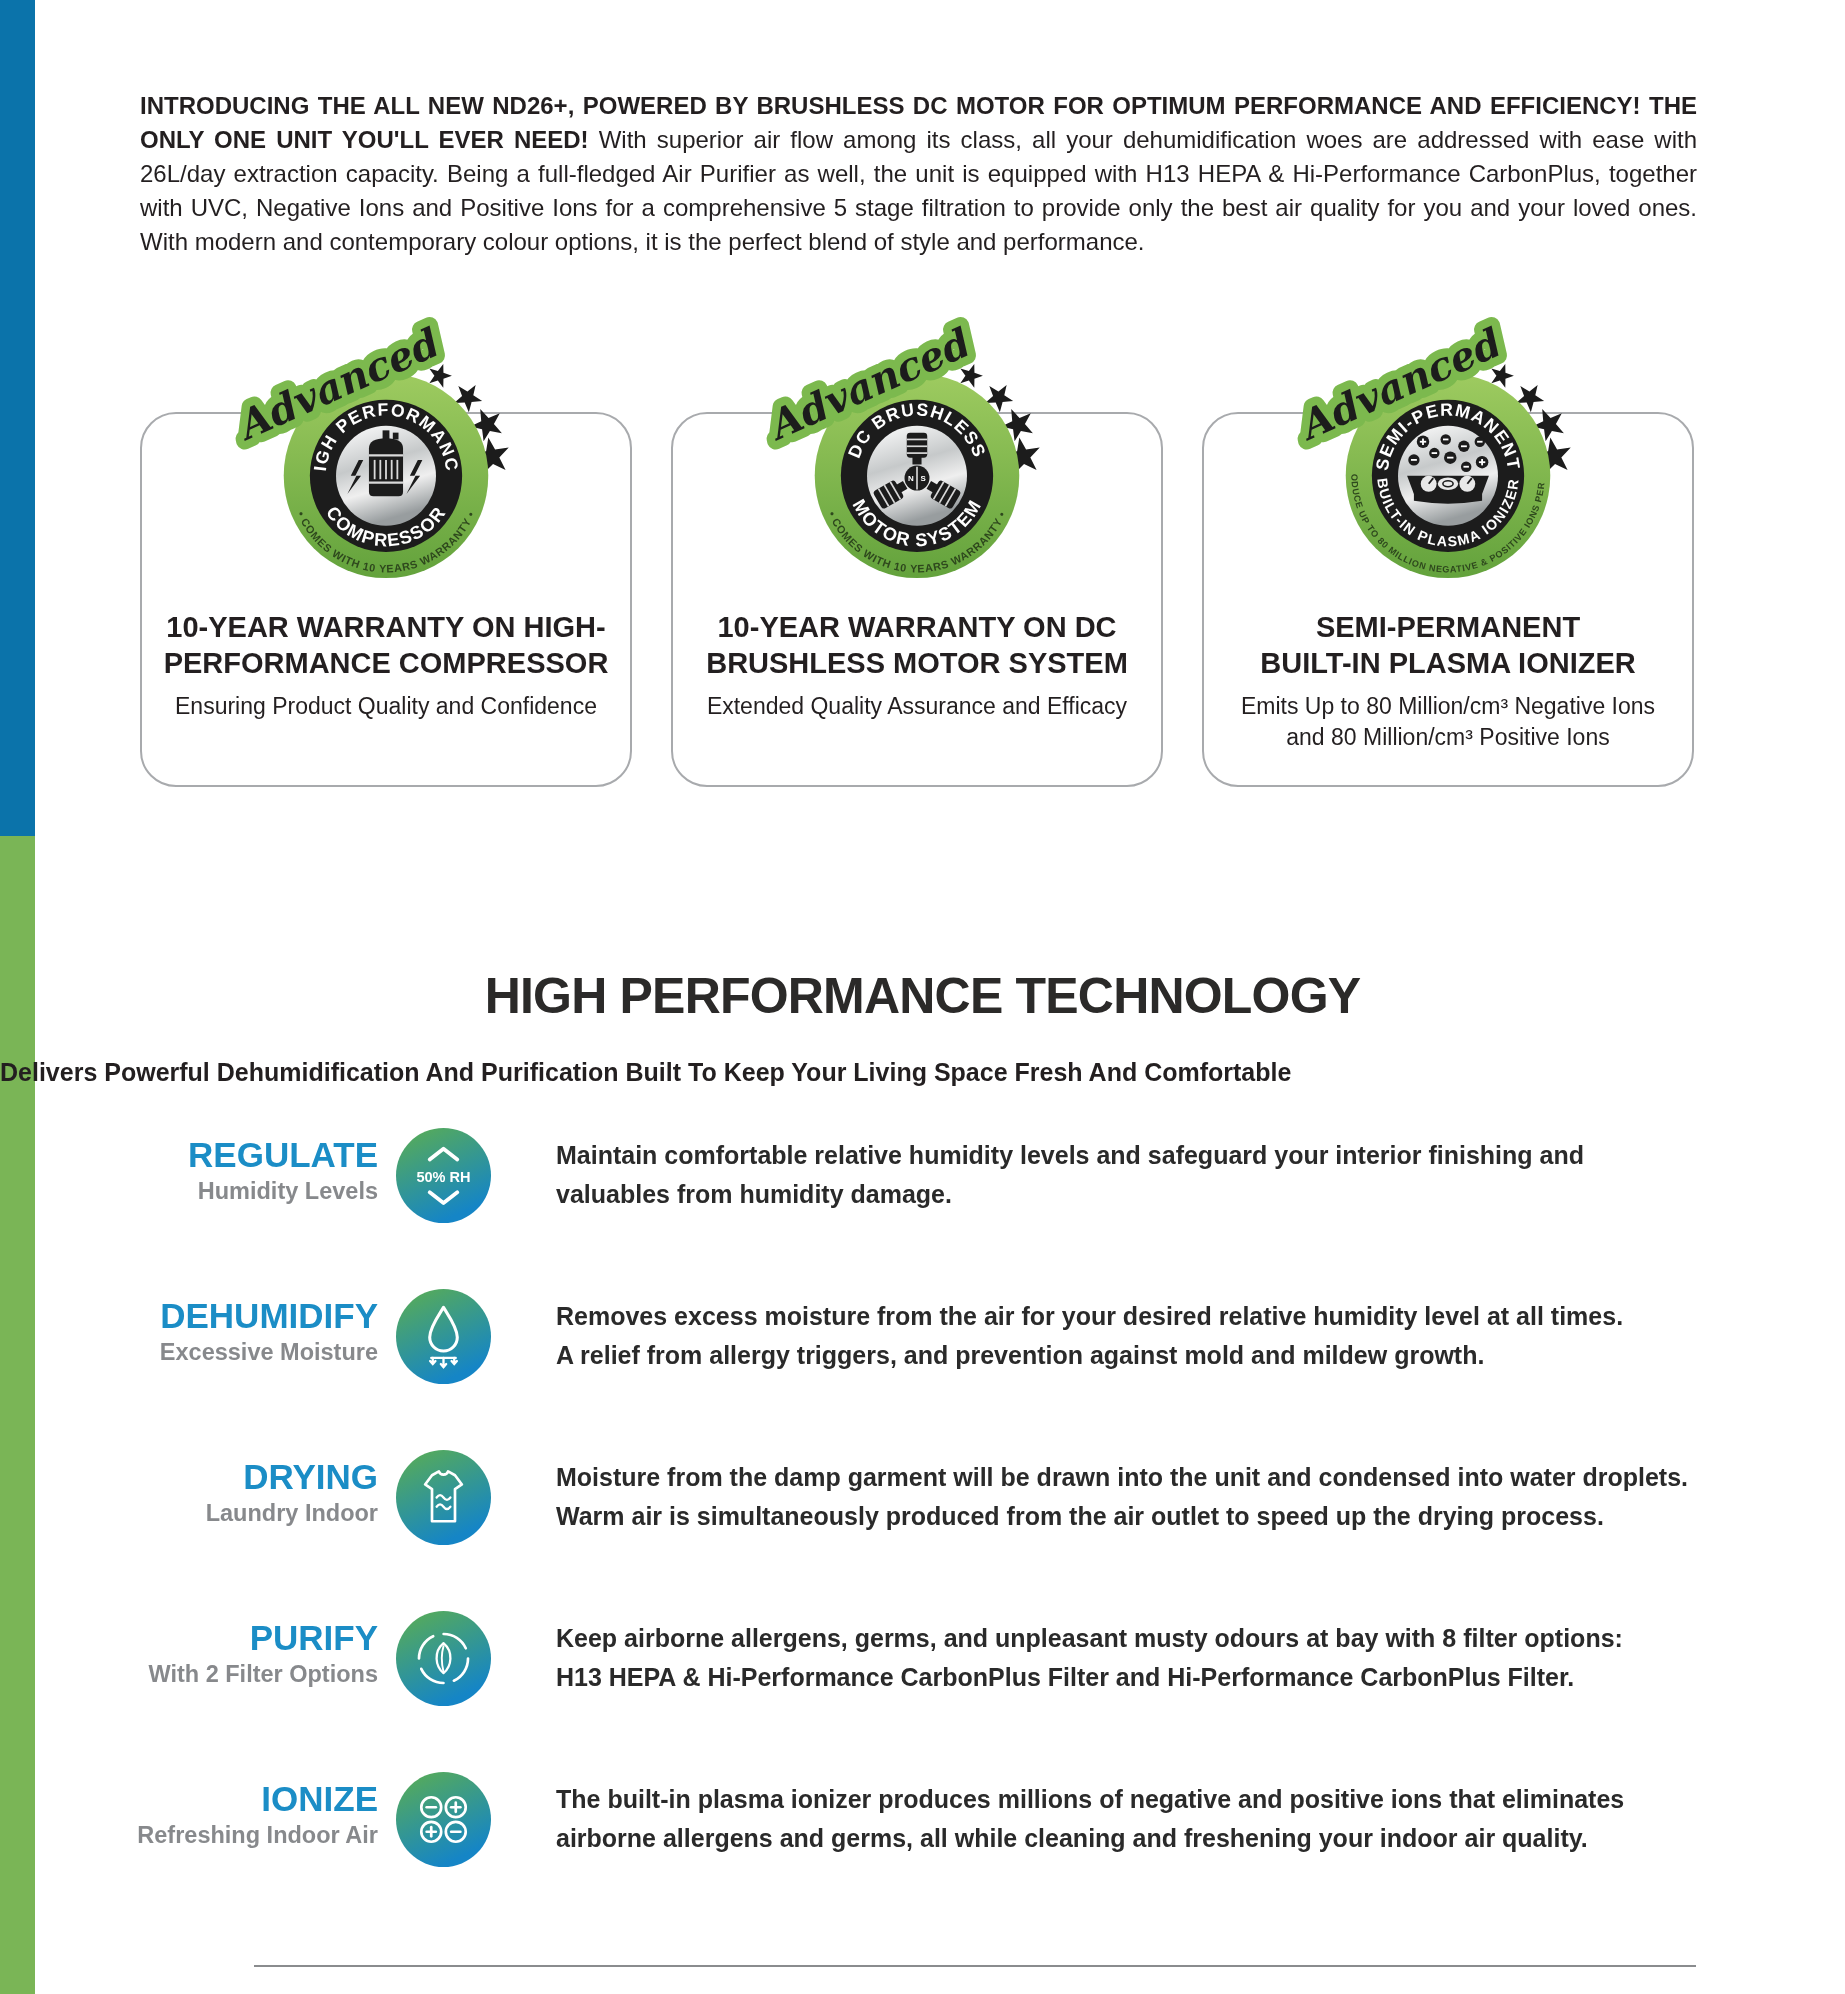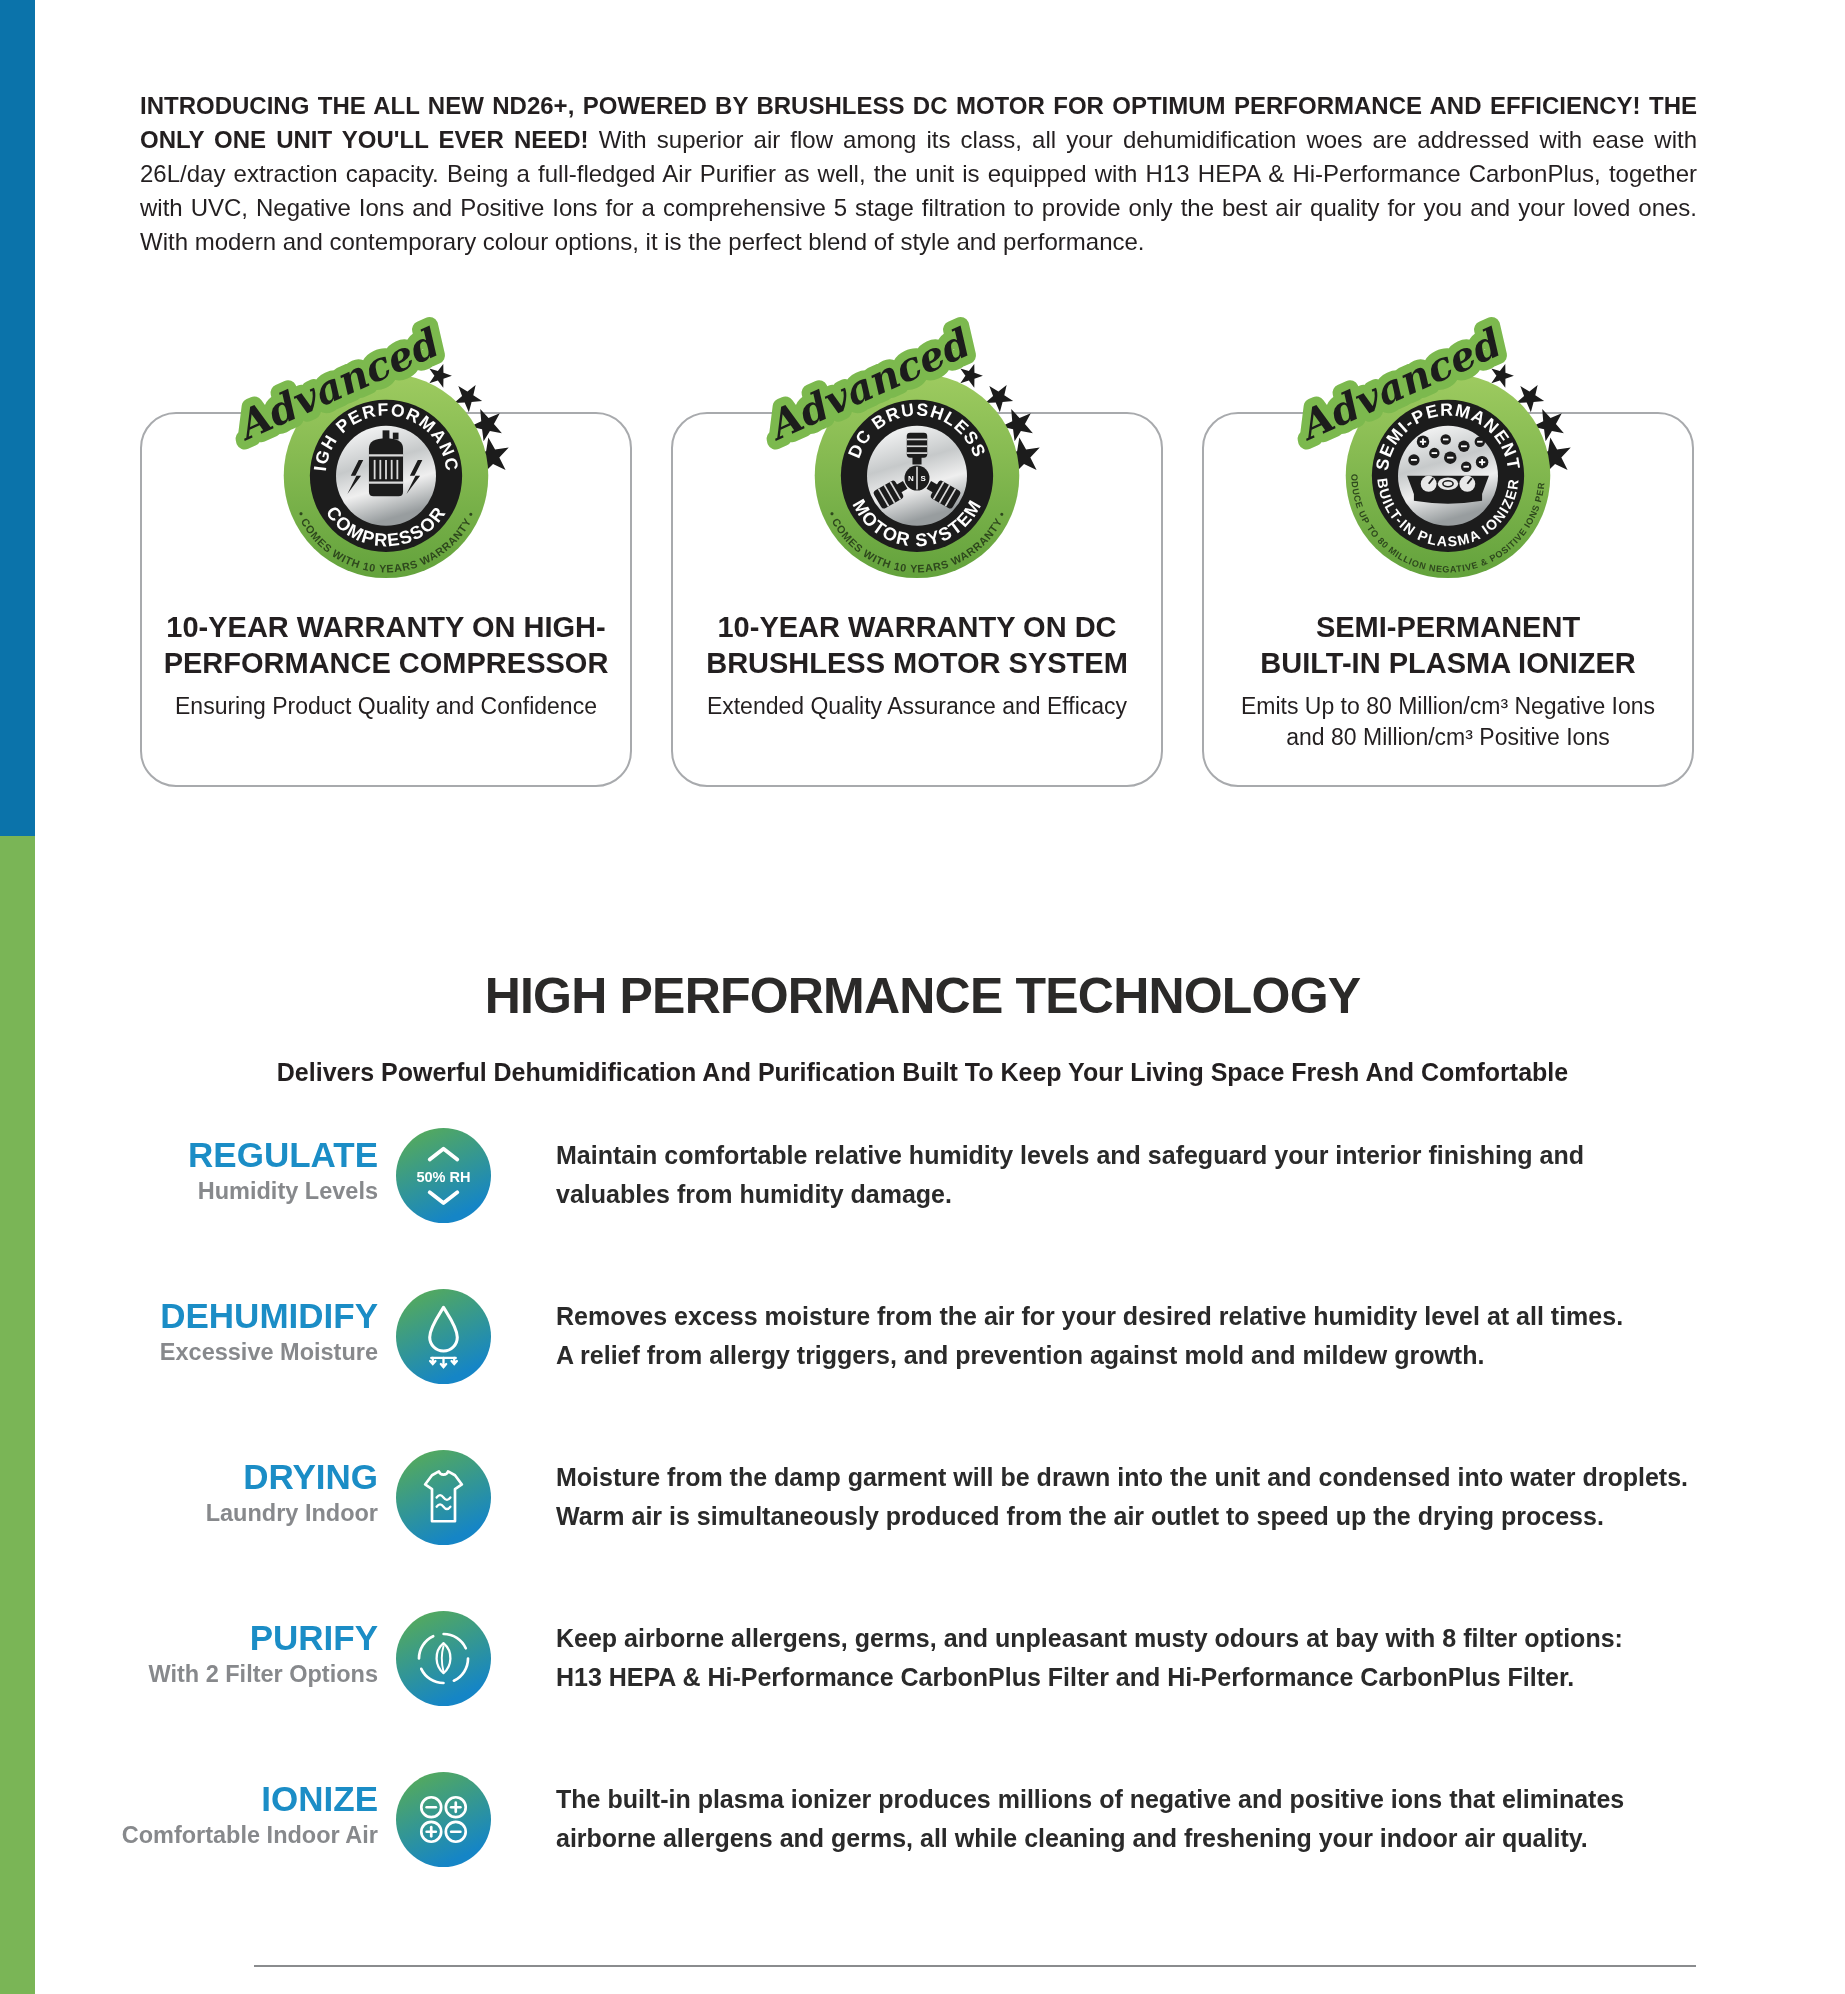--- a/index.html
+++ b/index.html
@@ -34,21 +34,21 @@
   .advanced-script{
     font-family:"DejaVu Serif",serif;font-style:italic;font-weight:700;fill:#1c1c1c;
     paint-order:stroke fill;stroke:#7cb94e;stroke-width:15px;stroke-linejoin:round;stroke-linecap:round;
   }
 
   .tech-title{
     position:absolute;top:967px;left:0;width:100%;text-align:center;
     font-size:50px;font-weight:700;color:#2b2a29;letter-spacing:-0.8px;white-space:nowrap;
   }
   .tech-sub{
-    position:absolute;top:1058px;left:0;width:100%;text-align:center;
+    position:absolute;top:1058px;left:0;width:100%;text-align:left;
     font-size:25px;font-weight:700;color:#231f20;white-space:nowrap;
   }
 
   .feature-row{position:absolute;left:0;width:1845px;height:129px;}
   .row-1{top:1128px;padding-left:24px;} .row-2{top:1289px;} .row-3{top:1450px;} .row-4{top:1611px;} .row-5{top:1772px;}
   .f-titles{position:absolute;left:83px;top:6px;width:295px;text-align:right;}
   .f-title{font-size:35px;font-weight:700;color:#1b8dc6;line-height:41px;white-space:nowrap;}
   .f-sub{font-size:23.5px;font-weight:700;color:#87898c;line-height:32px;white-space:nowrap;}
   .f-icon{position:absolute;left:396px;top:0;width:95px;height:95px;}
   .f-desc{position:absolute;left:556px;top:7.6px;font-size:25px;font-weight:700;line-height:39px;color:#2a2a2a;}
@@ -386,21 +386,21 @@
   </svg>
   <div class="f-desc">
     <div>Keep airborne allergens, germs, and unpleasant musty odours at bay with 8 filter options:</div>
     <div>H13 HEPA &amp; Hi-Performance CarbonPlus Filter and Hi-Performance CarbonPlus Filter.</div>
   </div>
 </div>
 
 <div class="feature-row row-5">
   <div class="f-titles">
     <div class="f-title">IONIZE</div>
-    <div class="f-sub">Comfortable Indoor Air</div>
+    <div class="f-sub">Refreshing Indoor Air</div>
   </div>
   <svg class="f-icon" viewBox="0 0 124 124">
     <defs>
         <linearGradient id="fg5" x1="0" y1="0" x2="0.45" y2="1">
           <stop offset="0" stop-color="#5cae50"></stop>
           <stop offset="1" stop-color="#1585c6"></stop>
         </linearGradient>
       </defs>
     <circle cx="62" cy="62" r="62" fill="url(#fg5)"></circle>
     <g stroke="#ffffff" stroke-width="3.5" fill="none" stroke-linecap="round">

